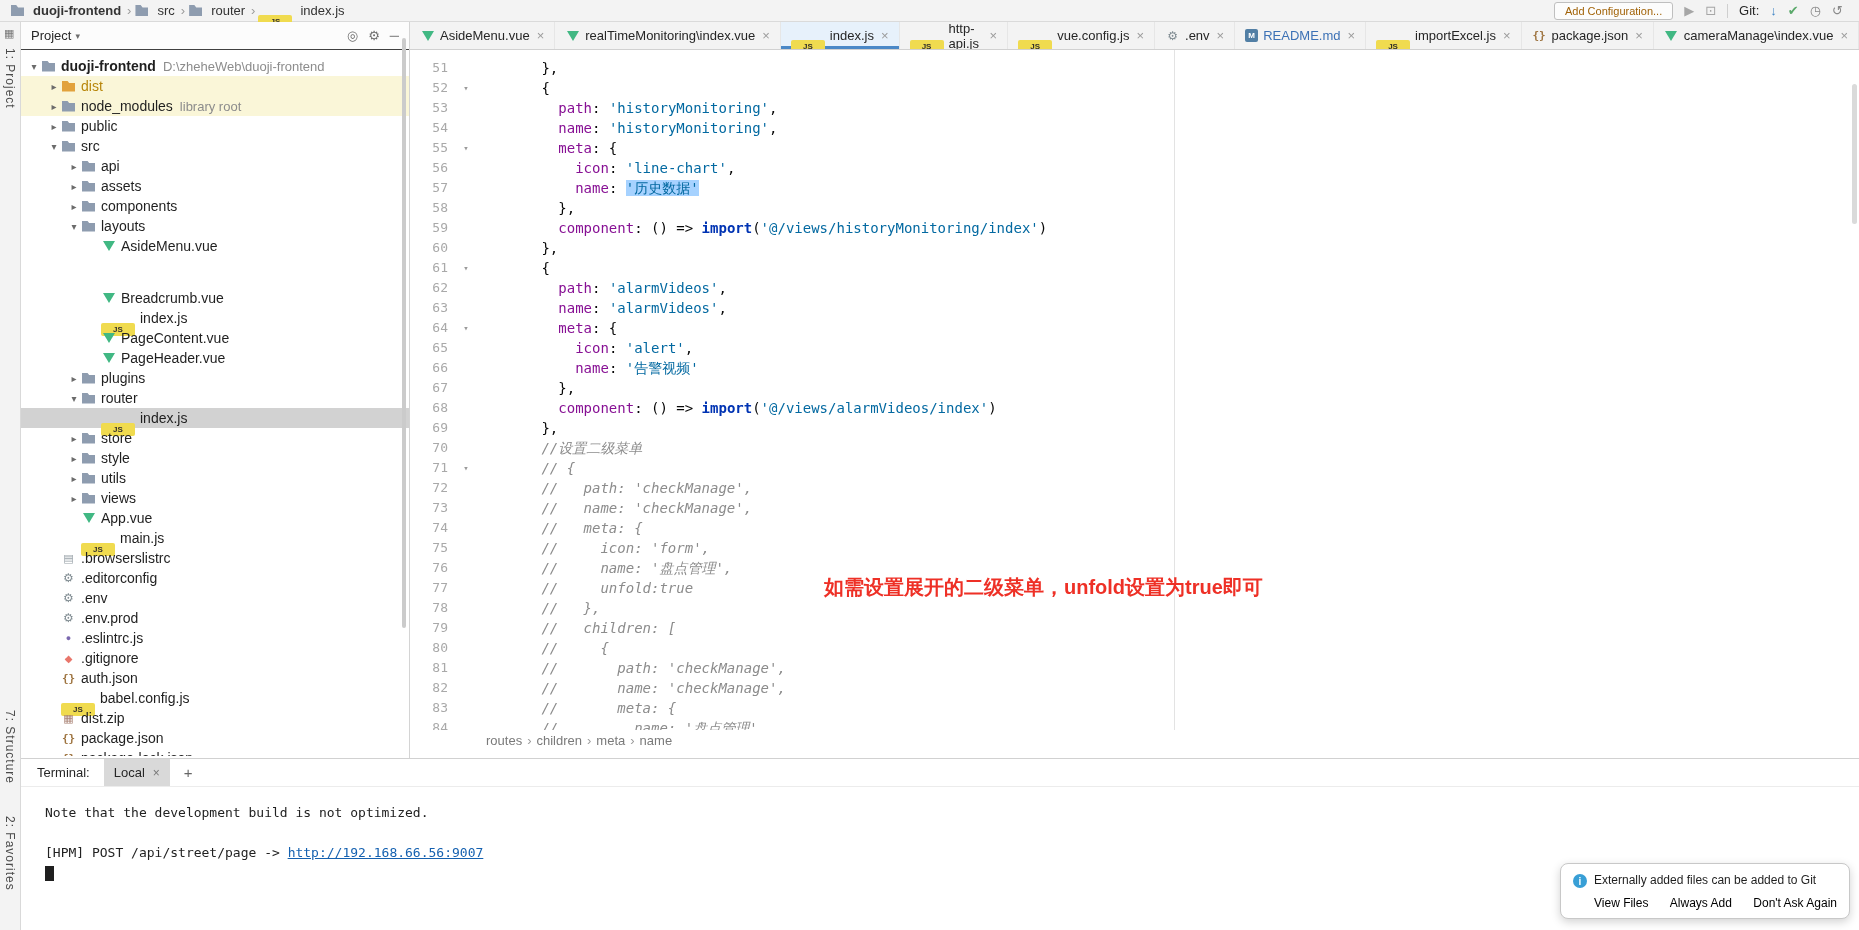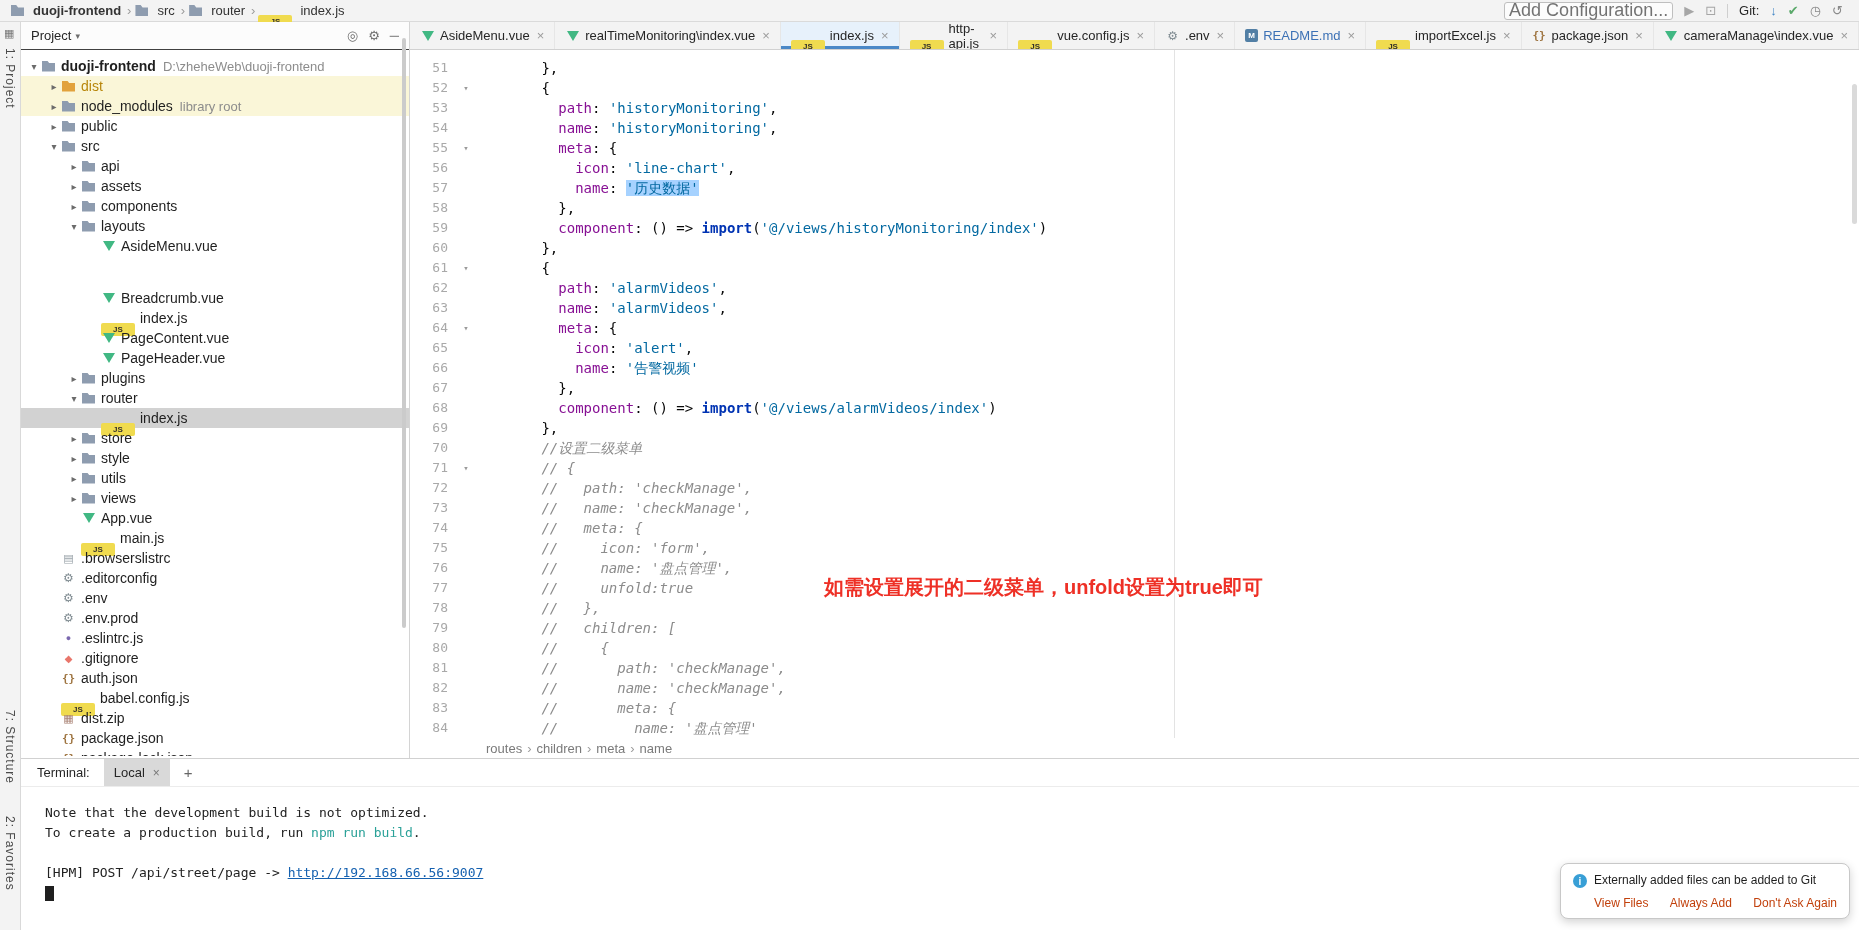--- a/index.html
+++ b/index.html
@@ -8,21 +8,21 @@
   .bold{font-weight:bold;}
 
   
   #topbar{position:absolute;left:0;top:0;right:0;height:22px;display:flex;align-items:center;
           padding:0 10px;font-size:13px;background:#F3F3F3;border-bottom:1px solid #DADADA;box-sizing:border-box;}
   #crumbs{display:flex;align-items:center;}
   .crumb{margin:0 3px;color:#333;}
   .crumb-sep{color:#9B9B9B;margin:0 3px;font-size:13px;}
   #topright{margin-left:auto;display:flex;align-items:center;gap:11px;padding-right:6px;}
   .btn{border:1px solid #BFBFBF;background:#FCFCFC;border-radius:3px;height:18px;display:flex;
-       align-items:center;padding:0 4px;font-size:18px;color:#737373;font-family:inherit;}
+       align-items:center;padding:0 10px;font-size:11px;color:#a16207;font-family:inherit;}
   .tbi{font-size:13px;line-height:1;}
   .vsep{width:1px;height:14px;background:#CFCFCF;}
   .gitlabel{color:#262626;}
 
   
   #stripe{position:absolute;left:0;top:22px;width:21px;bottom:0;background:#F3F3F3;border-right:1px solid #D9D9D9;box-sizing:border-box;}
   .stripe-ico{position:absolute;top:5px;left:4px;font-size:11px;color:#7A7A7A;}
   .stripe-label{position:absolute;left:3px;writing-mode:vertical-rl;font-size:12px;color:#4A4A4A;letter-spacing:1px;white-space:nowrap;}
   .sl-project{top:26px;}
   .sl-structure{top:688px;}
@@ -85,21 +85,21 @@
   .tp{color:#080808;}
   .tk{color:#871094;}
   .ts{color:#0369a1;}
   .hl{background:#A6D2FF;}
   .tkw{color:#0033B3;font-weight:bold;}
   .tc{color:#8C8C8C;font-style:italic;}
   .margin-guide{position:absolute;left:764px;top:0;bottom:0;width:1px;background:#E3E3E3;}
   .red-ann{position:absolute;left:414px;top:524px;font-size:20px;color:#EE3026;white-space:nowrap;
            font-family:"Liberation Sans","DejaVu Sans",sans-serif;font-weight:bold;}
   .ed-scroll{position:absolute;right:2px;top:34px;width:5px;height:140px;background:#DADADA;border-radius:3px;}
-  #edcrumb{position:absolute;left:0;right:0;bottom:0;height:20px;display:flex;align-items:center;
+  #edcrumb{position:absolute;left:0;right:0;bottom:8px;height:20px;display:flex;align-items:center;
            padding-left:74px;font-size:13px;color:#7A7A7A;background:#FFFFFF;}
   .ecrumb{margin:0 2px;}
 
   
   #terminal{position:absolute;left:21px;right:0;top:758px;bottom:0;background:#FFFFFF;border-top:1px solid #D1D1D1;box-sizing:border-box;}
   #thead{height:28px;display:flex;align-items:center;font-size:13px;color:#262626;
          border-bottom:1px solid #ECECEC;padding-left:16px;box-sizing:border-box;}
   .term-tab{height:27px;display:flex;align-items:center;background:#D9D9D9;padding:0 10px;margin-left:14px;}
   .ttx{margin-left:8px;color:#777;font-size:12px;}
   .term-plus{margin-left:14px;color:#666;font-size:15px;}
@@ -110,21 +110,21 @@
   .tlink{color:#1561B0;text-decoration:underline;}
   .cursor{display:inline-block;width:9px;height:15px;background:#1F1F1F;vertical-align:middle;}
 
   
   #notif{position:absolute;right:9px;bottom:11px;width:290px;background:#FFFFFF;border:1px solid #C8C8C8;
          border-radius:8px;box-shadow:0 3px 10px rgba(0,0,0,.18);padding:9px 12px 8px;font-size:12px;box-sizing:border-box;}
   .ntitle-row{display:flex;align-items:flex-start;gap:7px;color:#1E1E1E;}
   .ninfo{width:14px;height:14px;border-radius:50%;background:#389FD6;color:#fff;
          font:700 10px "Liberation Sans",sans-serif;display:flex;align-items:center;justify-content:center;flex:none;margin-top:1px;}
   #notif-actions{display:flex;justify-content:space-between;margin-top:8px;padding-left:21px;}
-  .nlink{color:#c2410c;}
+  .nlink{color:#000000;}
 </style>
 </head>
 <body>
 
 <div id="app">
 
   <div id="topbar">
     <span id="crumbs">
         <span class="icon i-folder"></span>
         <span class="crumb bold">duoji-frontend</span>
@@ -601,21 +601,20 @@
     <div id="thead">
       <span>Terminal:</span>
       <span class="term-tab">
         <span>Local</span>
         <span class="ttx">×</span>
       </span>
       <span class="term-plus">+</span>
     </div>
     <div id="termout">
         <div class="tl"><span class="tp2">Note that the development build is not optimized.</span></div>
-        <div class="tl"><span class="tp2">To create a production build, run </span><span class="tcmd">npm run build</span><span class="tp2">.</span></div>
         <div class="tl">&nbsp;</div>
         <div class="tl"><span class="tp2">[HPM] POST /api/street/page -&gt; </span><span class="tlink">http://192.168.66.56:9007</span></div>
         <div class="tl"><span class="cursor"></span></div>
       </div>
   </div>
 
   <div id="notif">
     <div class="ntitle-row">
       <span class="ninfo" id="info-i">i</span>
       <span class="ntitle">Externally added files can be added to Git</span>

